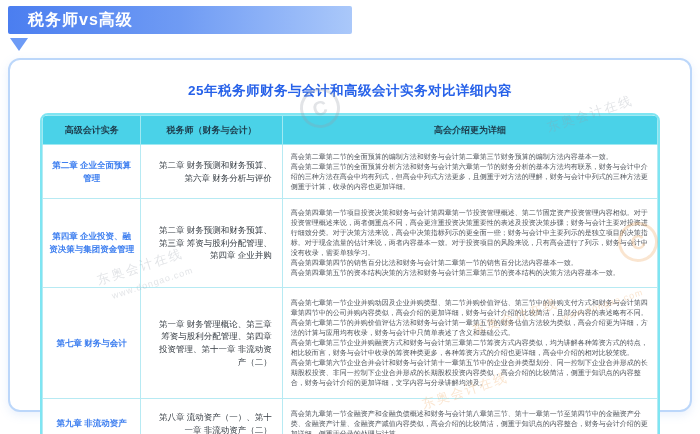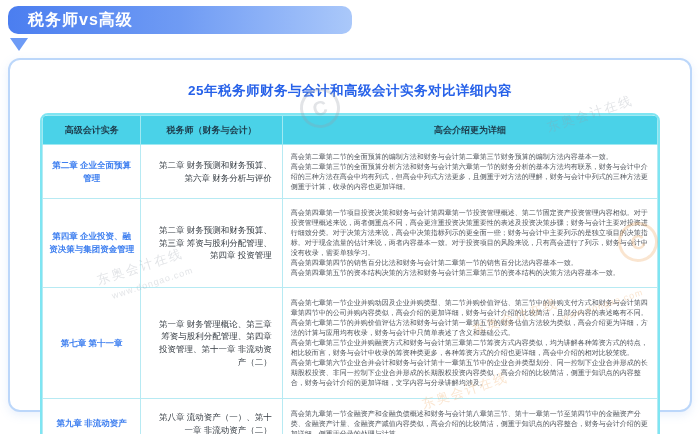--- a/index.html
+++ b/index.html
@@ -4,21 +4,21 @@
 <style>
   html,body{margin:0;padding:0;}
   body{
     width:700px;height:434px;position:relative;overflow:hidden;
     background:#ffffff;
     font-family:"Liberation Sans","DejaVu Sans",sans-serif;
   }
   .banner{
     position:absolute;left:8px;top:6px;width:344px;height:28px;
     background:linear-gradient(90deg,#4b7ef0 0%,#6f9bf4 50%,#aac8fa 100%);
-    border-radius:10px;display:flex;align-items:center;
+    border-radius:2px;display:flex;align-items:center;
     padding-left:20px;box-sizing:border-box;
   }
   .banner-label{color:#ffffff;font-size:16px;font-weight:bold;letter-spacing:1px;}
   .banner-arrow{
     position:absolute;left:10px;top:38px;width:0;height:0;
     border-left:9px solid transparent;border-right:9px solid transparent;
     border-top:13px solid #6d9bf6;
   }
   .card{
     position:absolute;left:8px;top:58px;width:684px;height:354px;
@@ -86,29 +86,29 @@
           <tr style="height: 45px; padding-left: 19px;">
             <td class="c1">第二章 企业全面预算管理</td>
             <td class="c2">第二章 财务预测和财务预算、第六章 财务分析与评价</td>
             <td class="c3">
               <div class="para">高会第二章第二节的全面预算的编制方法和财务与会计第二章第三节财务预算的编制方法内容基本一致。</div>
               <div class="para">高会第二章第三节的全面预算分析方法和财务与会计第六章第一节的财务分析的基本方法均有联系，财务与会计中介绍的三种方法在高会中均有列式，但高会中列式方法更多，且侧重于对方法的理解，财务与会计中列式的三种方法更侧重于计算，收录的内容也更加详细。</div>
             </td>
           </tr>
           <tr style="height: 68px; padding-left: 40px;">
             <td class="c1">第四章 企业投资、融资决策与集团资金管理</td>
-            <td class="c2">第二章 财务预测和财务预算、第三章 筹资与股利分配管理、第四章 投资管理</td>
+            <td class="c2">第二章 财务预测和财务预算、第三章 筹资与股利分配管理、第四章 企业并购</td>
             <td class="c3">
               <div class="para">高会第四章第一节项目投资决策和财务与会计第四章第一节投资管理概述、第二节固定资产投资管理内容相似。对于投资管理概述来说，两者侧重点不同，高会更注重投资决策重要性的表述及投资决策步骤；财务与会计主要对投资进行细致分类。对于决策方法来说，高会中决策指标列示的更全面一些；财务与会计中主要列示的是独立项目的决策指标。对于现金流量的估计来说，两者内容基本一致。对于投资项目的风险来说，只有高会进行了列示，财务与会计中没有收录，需要单独学习。</div>
               <div class="para">高会第四章第四节的销售百分比法和财务与会计第二章第一节的销售百分比法内容基本一致。</div>
               <div class="para">高会第四章第五节的资本结构决策的方法和财务与会计第三章第三节的资本结构的决策方法内容基本一致。</div>
             </td>
           </tr>
           <tr style="height: 95px;">
-            <td class="c1">第七章 第十一章</td>
+            <td class="c1">第七章 财务与会计</td>
             <td class="c2">第一章 财务管理概论、第三章 筹资与股利分配管理、第四章 投资管理、第十一章 非流动资产（二）</td>
             <td class="c3">
               <div class="para">高会第七章第一节企业并购动因及企业并购类型、第二节并购价值评估、第三节中的并购支付方式和财务与会计第四章第四节中的公司并购内容类似，高会介绍的更加详细，财务与会计介绍的比较简洁，且部分内容的表述略有不同。</div>
               <div class="para">高会第七章第二节的并购价值评估方法和财务与会计第一章第五节的财务估值方法较为类似，高会介绍更为详细，方法的计算与应用均有收录，财务与会计中只简单表述了含义和基础公式。</div>
               <div class="para">高会第七章第三节企业并购融资方式和财务与会计第三章第二节筹资方式内容类似，均为讲解各种筹资方式的特点，相比较而言，财务与会计中收录的筹资种类更多，各种筹资方式的介绍也更详细，高会中介绍的相对比较笼统。</div>
               <div class="para">高会第七章第六节企业合并会计和财务与会计第十一章第五节中的企业合并类型划分、同一控制下企业合并形成的长期股权投资、非同一控制下企业合并形成的长期股权投资内容类似，高会介绍的比较简洁，侧重于知识点的内容整合，财务与会计介绍的更加详细，文字内容与分录讲解均涉及。</div>
             </td>
           </tr>
           <tr style="height: 43px;">
             <td class="c1">第九章 非流动资产</td>

